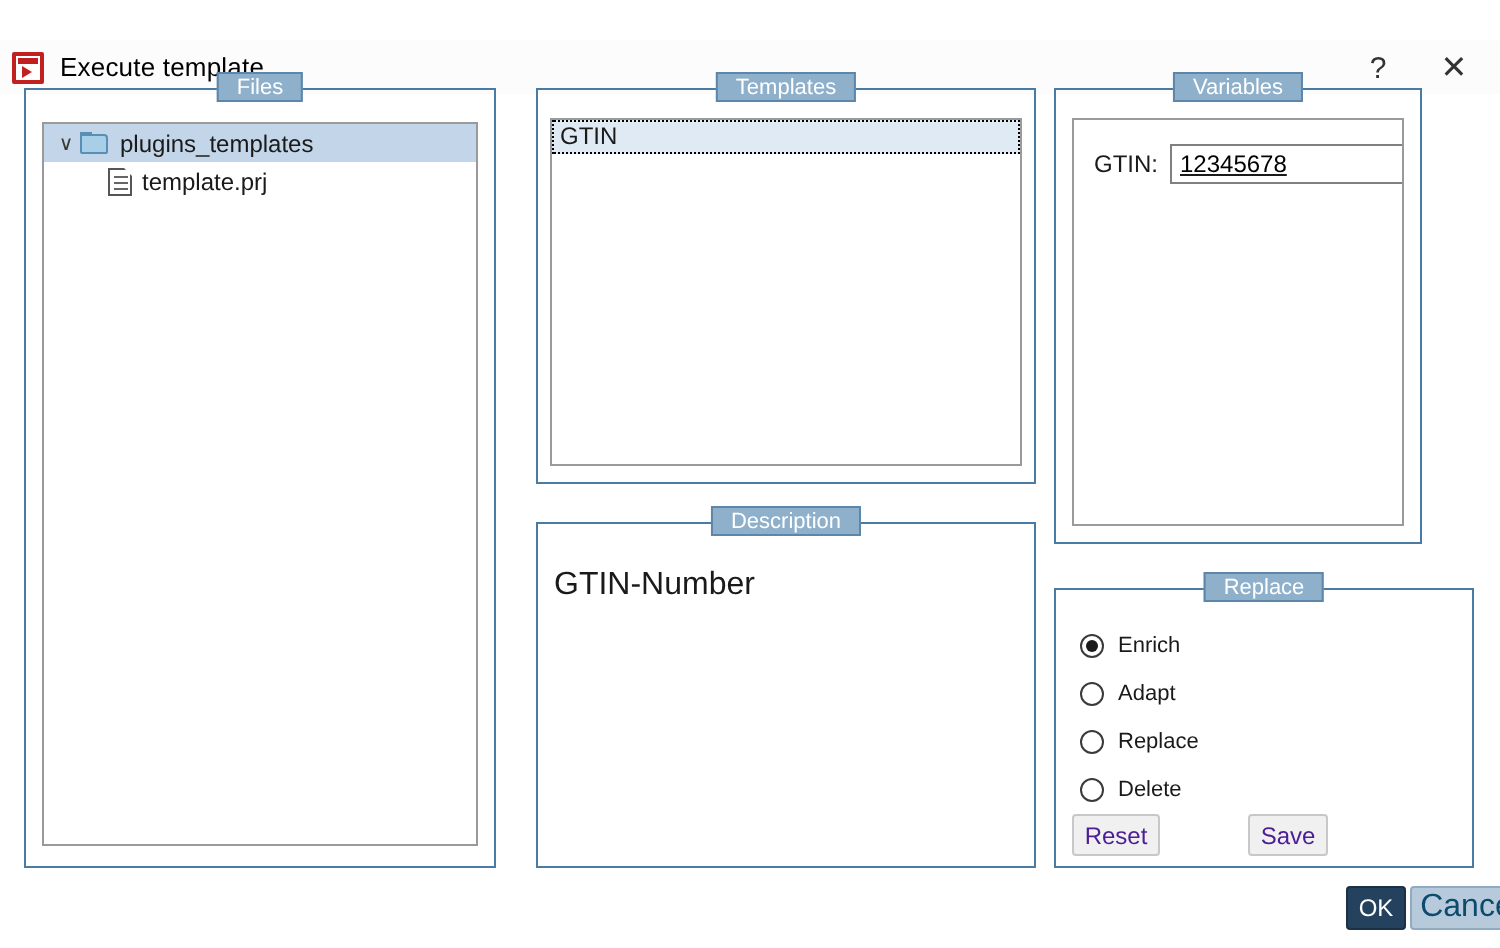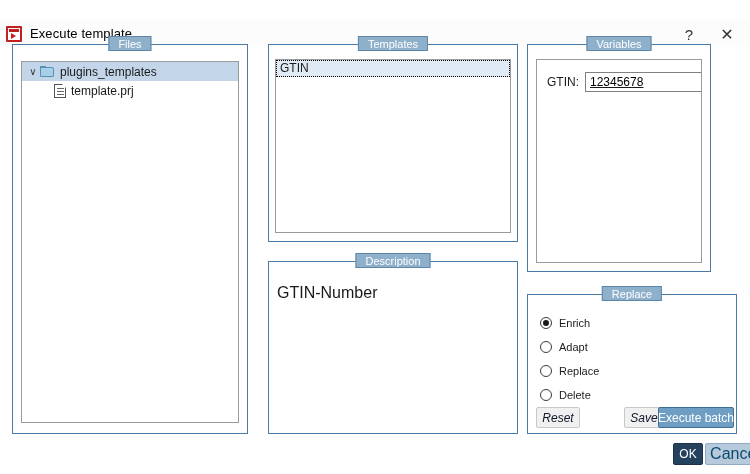--- a/index.html
+++ b/index.html
@@ -300,22 +300,21 @@
     display: flex;
     align-items: center;
     justify-content: center;
     box-sizing: border-box;
     border-radius: 2px;
     white-space: nowrap;
   }
   .btn-disabled {
     background: #f0f0f0;
     border: 1px solid #c8c8c8;
-    color: #0f172a;
-    font-style: italic;
+    color: #4c1d95;
   }
   .btn-primary {
     background: #6f9ec4;
     border: 1px solid #3d7099;
     color: #ffffff;
   }
   #reset-button   { left: 8px;  top: 112px; width: 44px; }
   #save-button    { left: 96px; top: 112px; width: 40px; }
   #execute-batch-button { left: 130px; top: 112px; width: 76px; }
 
@@ -421,17 +420,16 @@
     <span class="radio-mark"></span>
     <span>Replace</span>
   </div>
   <div class="radio-row" id="radio-delete">
     <span class="radio-mark"></span>
     <span>Delete</span>
   </div>
 
   <div class="btn btn-disabled" id="reset-button">Reset</div>
   <div class="btn btn-disabled" id="save-button">Save</div>
-  <div class="btn btn-primary" id="execute-batch-button">Execute batch</div>
 </div>
 
 <div id="ok-button">OK</div>
 <div id="cancel-button">Cancel</div>
 
 </body></html>

